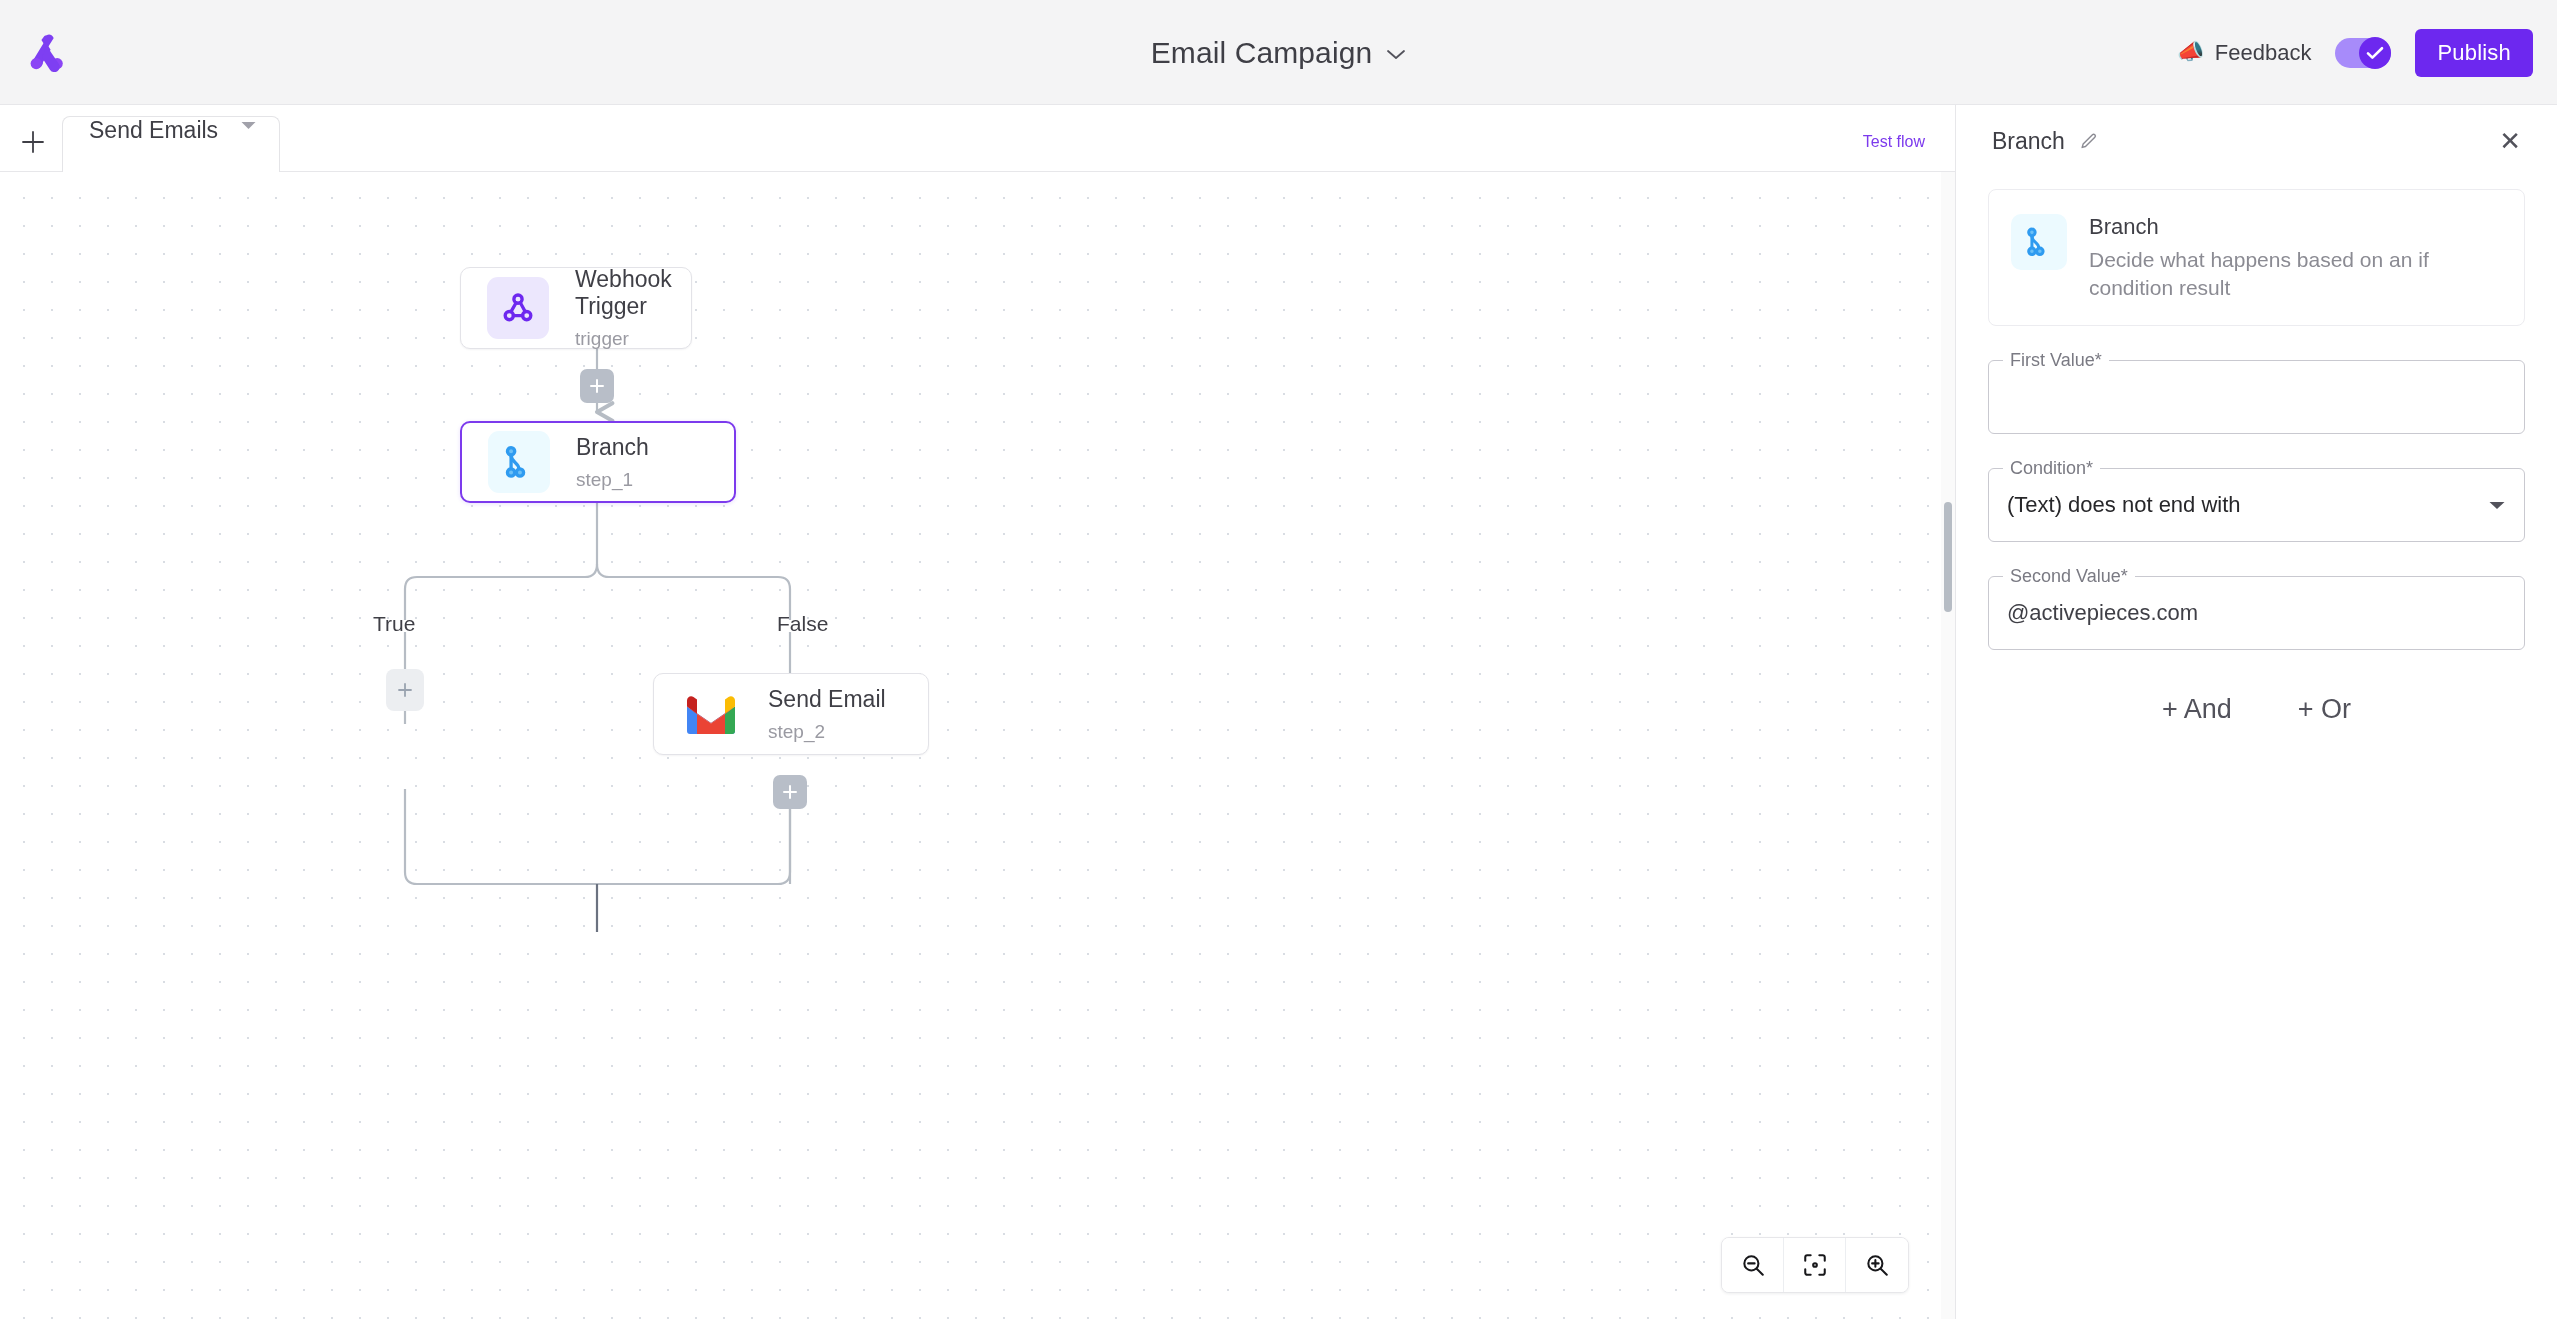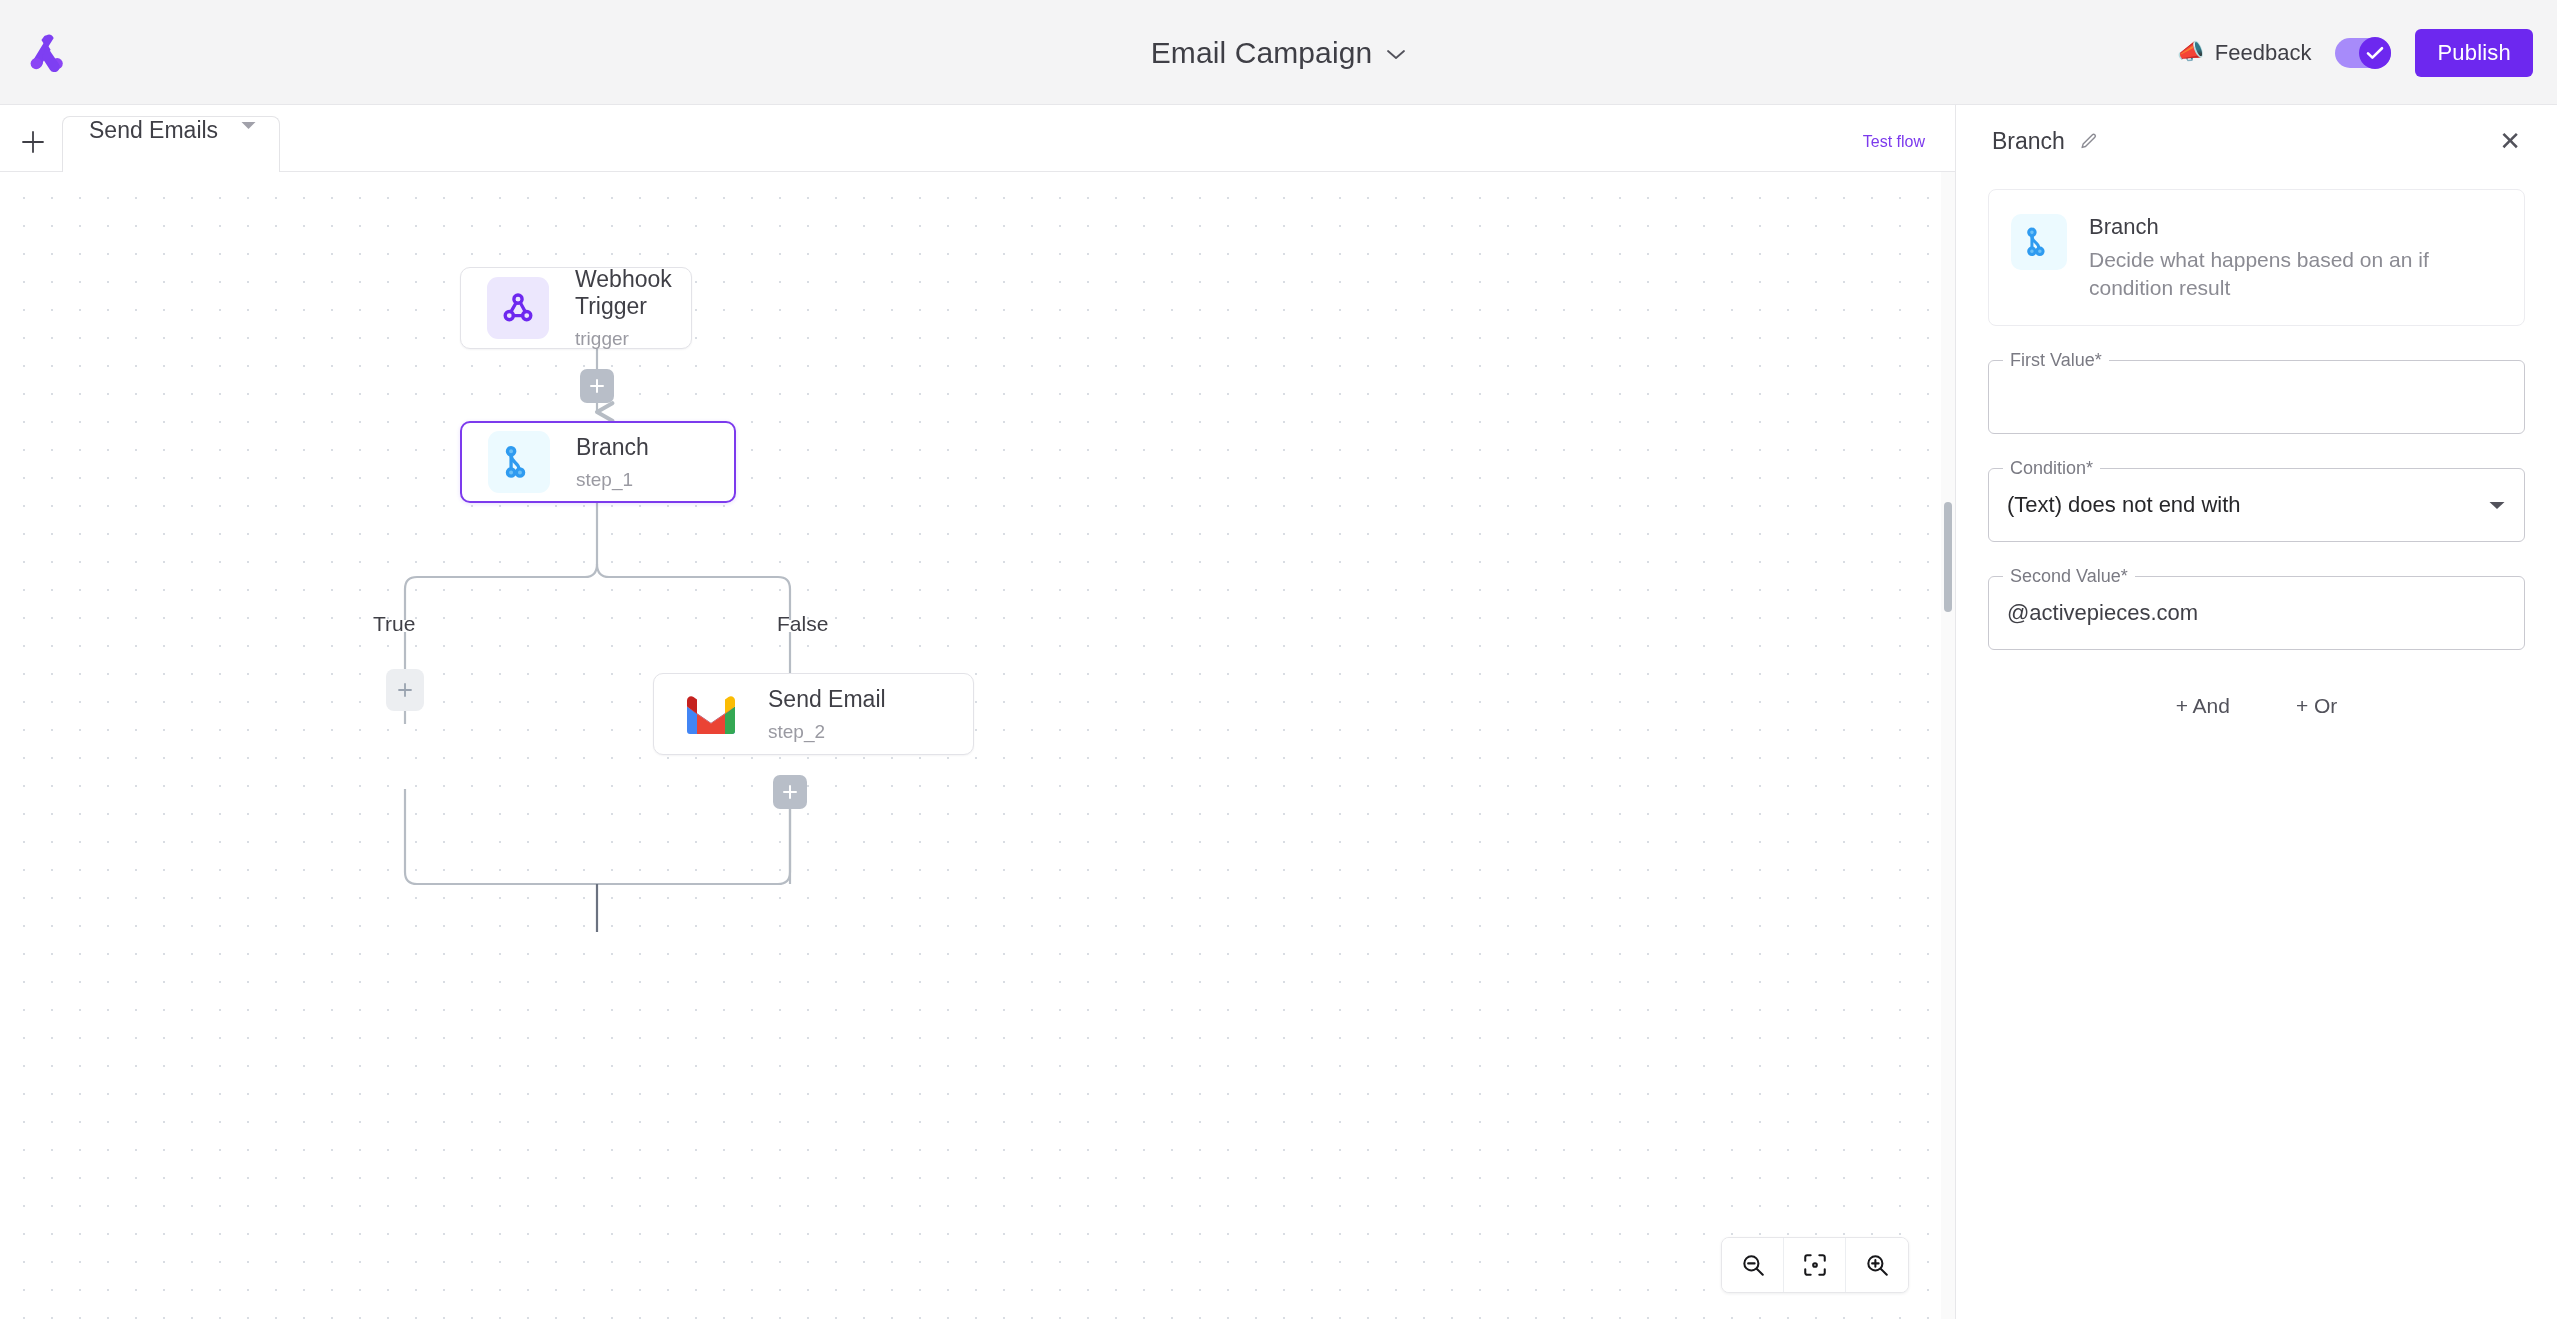--- a/index.html
+++ b/index.html
@@ -164,21 +164,21 @@
   }
   .value-chip {
     display: inline-flex; align-items: center; gap: 10px;
     background: #f8f8f9; border: 1px solid #e4e4e8; border-radius: 5px;
     padding: 8px 14px; font-size: 21px; color: #3f3f46;
   }
   .select-value { font-size: 22px; color: #27272a; }
   .select-caret { margin-left: auto; display: flex; align-items: center; }
   .text-value { font-size: 22px; color: #3f3f46; }
   .logic-row { display: flex; justify-content: center; gap: 46px; margin-top: 38px; }
-  .logic-btn { font-size: 21px; color: #52525b; cursor: pointer; background: none; border: none; font-family: inherit; padding: 6px 10px; }
+  .logic-btn { font-size: 27px; color: #52525b; cursor: pointer; background: none; border: none; font-family: inherit; padding: 6px 10px; }
 </style>
 </head>
 <body>
 
 <div class="app">
 
   <div class="header">
 
     <div class="logo-wrap">
       <svg width="42" height="44" viewBox="0 0 42 44" fill="none">
@@ -305,21 +305,21 @@
 
         <div class="edge-label" style="left:373px; top:440px;">True</div>
         <div class="edge-label" style="left:777px; top:440px;">False</div>
 
         <div class="plus-chip ghost" style="left:386px; top:497px;">
           <svg width="16" height="16" viewBox="0 0 16 16">
               <path d="M8 2v12M2 8h12" stroke="#9aa3b0" stroke-width="1.8" stroke-linecap="round"></path>
             </svg>
         </div>
 
-        <div class="node" style="left:653px; top:501px; width:321px; height:82px;">
+        <div class="node" style="left:653px; top:501px; width:276px; height:82px;">
           <div class="node-icon gmail">
             <svg width="56" height="42" viewBox="0 0 56 42">
               <path d="M4 38V13.5L28 30 52 13.5V38a3 3 0 0 1-3 3h-7V21l-14 9.6L14 21v20H7a3 3 0 0 1-3-3z" fill="#4285f4"></path>
               <path d="M42 41V21l-14 9.6L14 21v20z" fill="#ea4335"></path>
               <path d="M42 41h7a3 3 0 0 0 3-3V13.5L42 21z" fill="#34a853"></path>
               <path d="M52 13.5V7.2c0-3.3-3.8-5.2-6.5-3.3L42 6.6V21z" fill="#fbbc04"></path>
               <path d="M4 13.5V7.2C4 3.9 7.8 2 10.5 3.9L14 6.6V21z" fill="#c5221f"></path>
               <path d="M4 13.5 28 30 52 13.5 42 21l-14 9.6L14 21z" fill="#ea4335"></path>
             </svg>
           </div>

